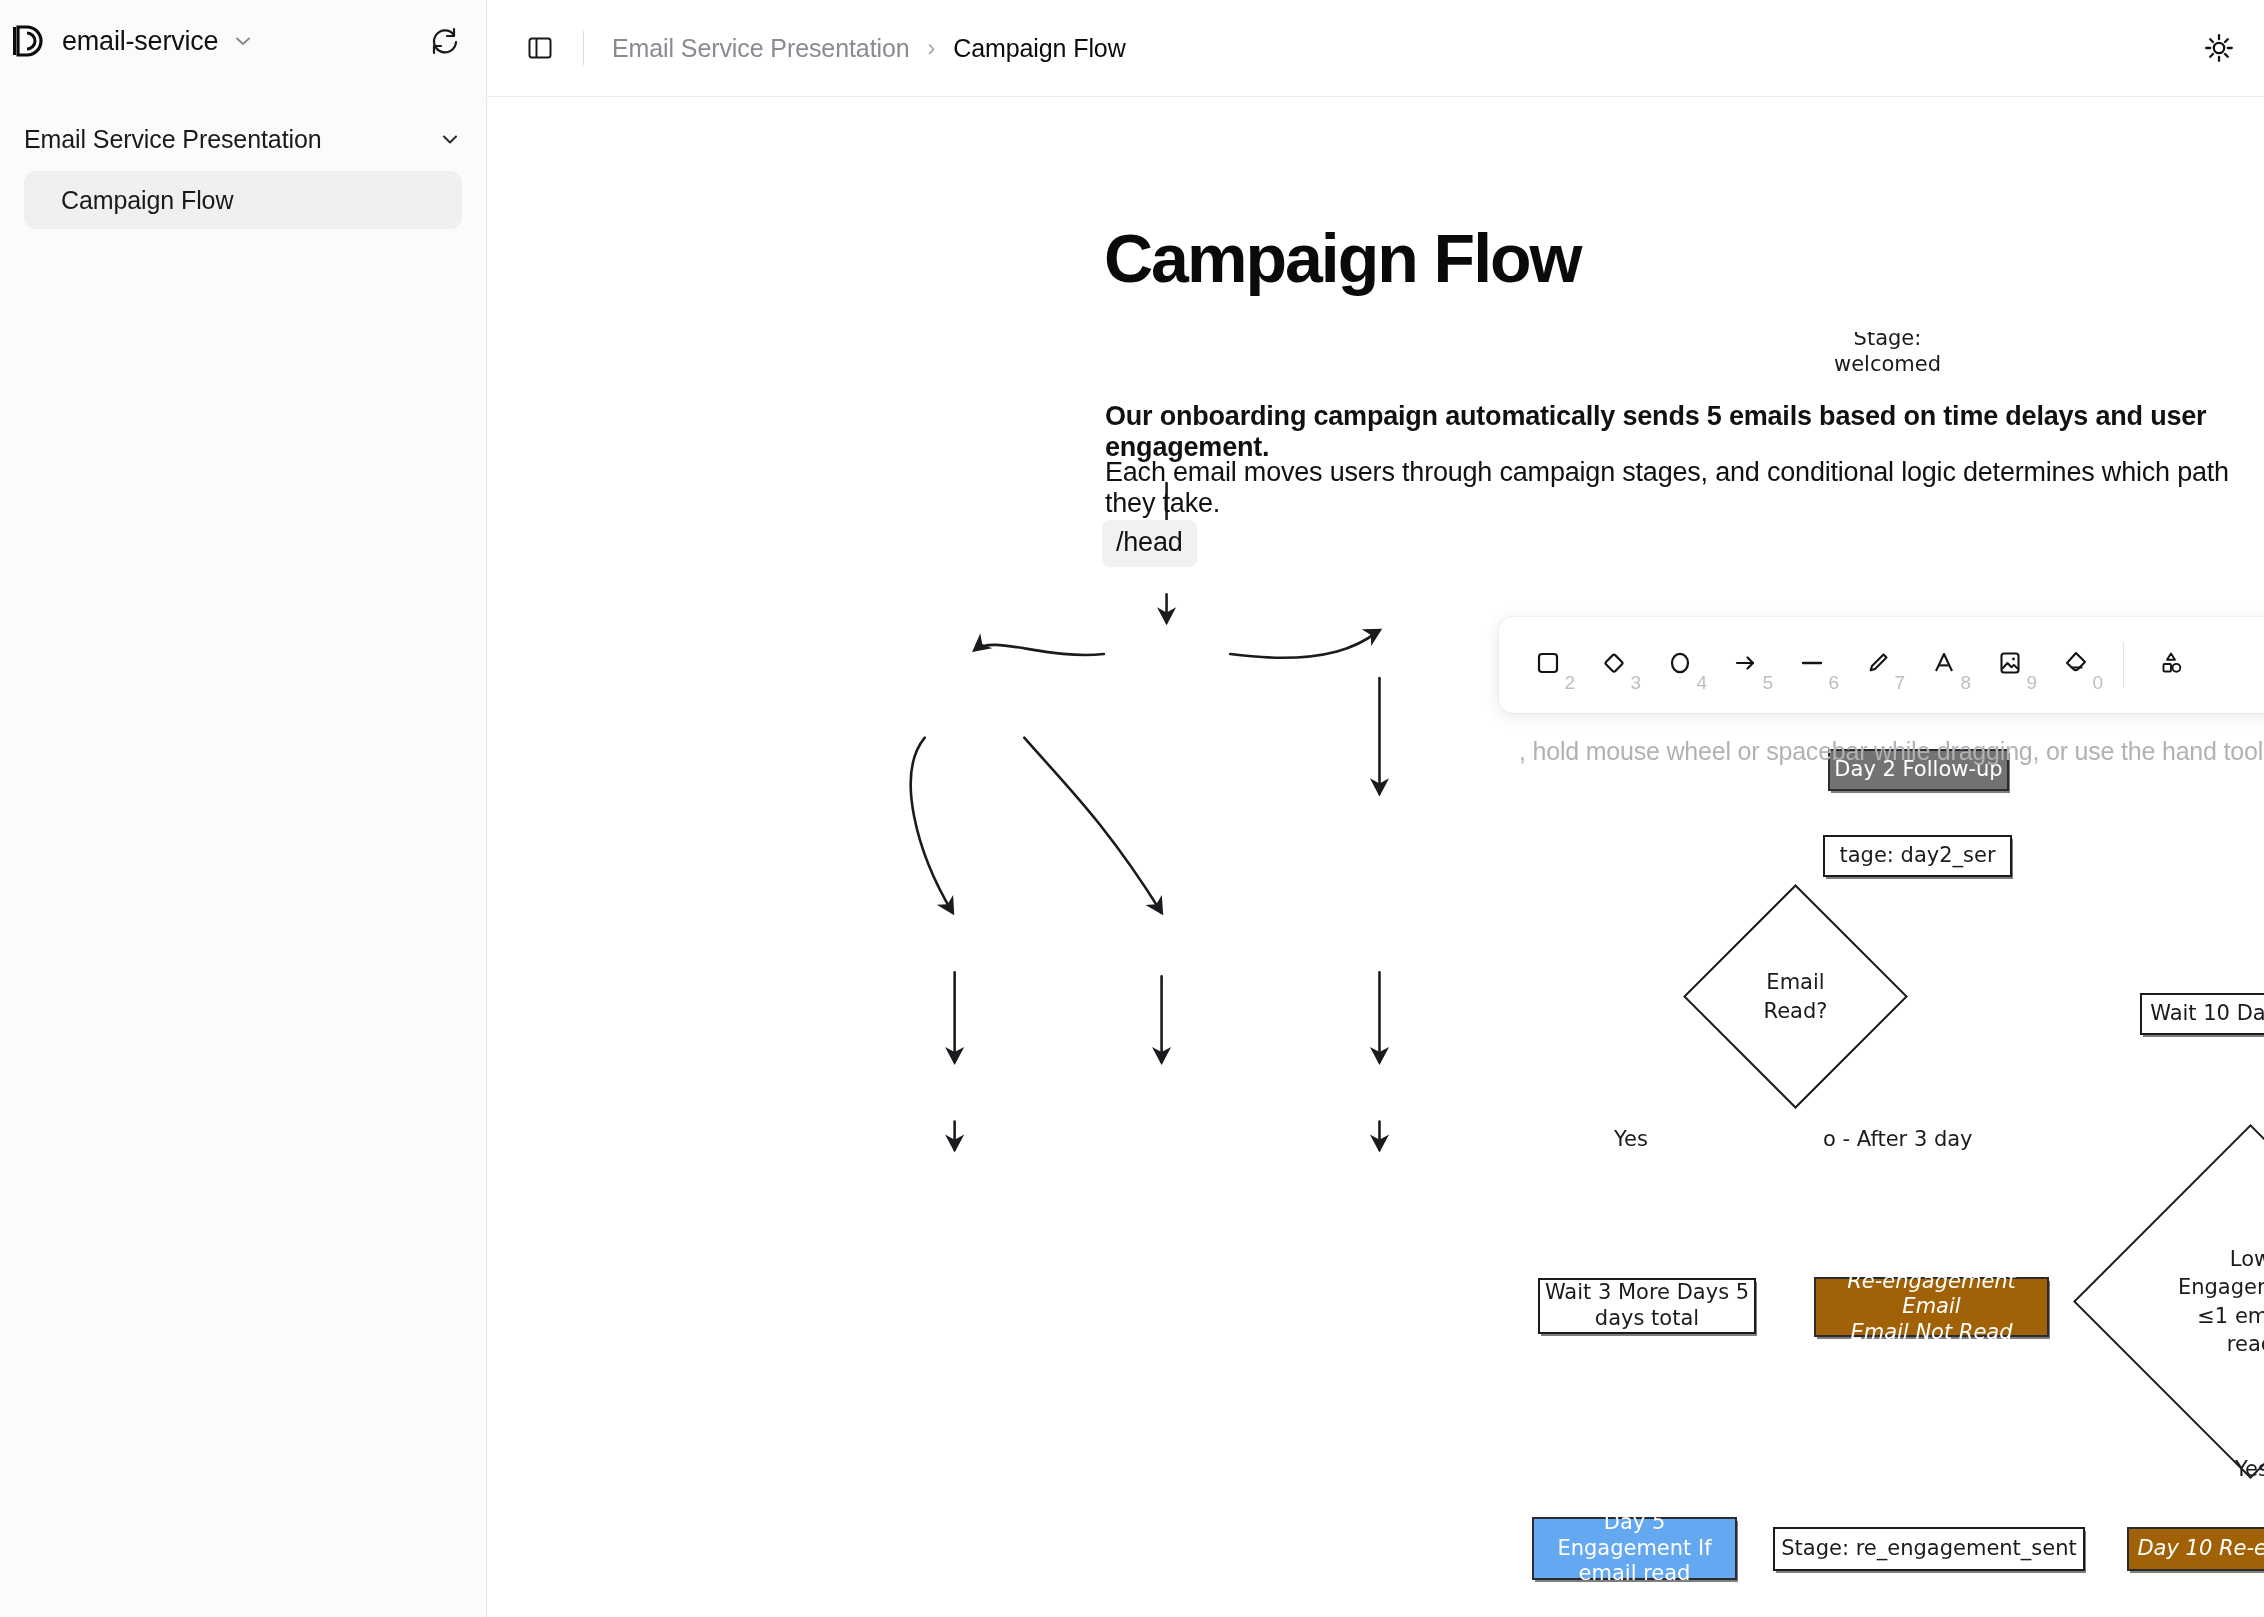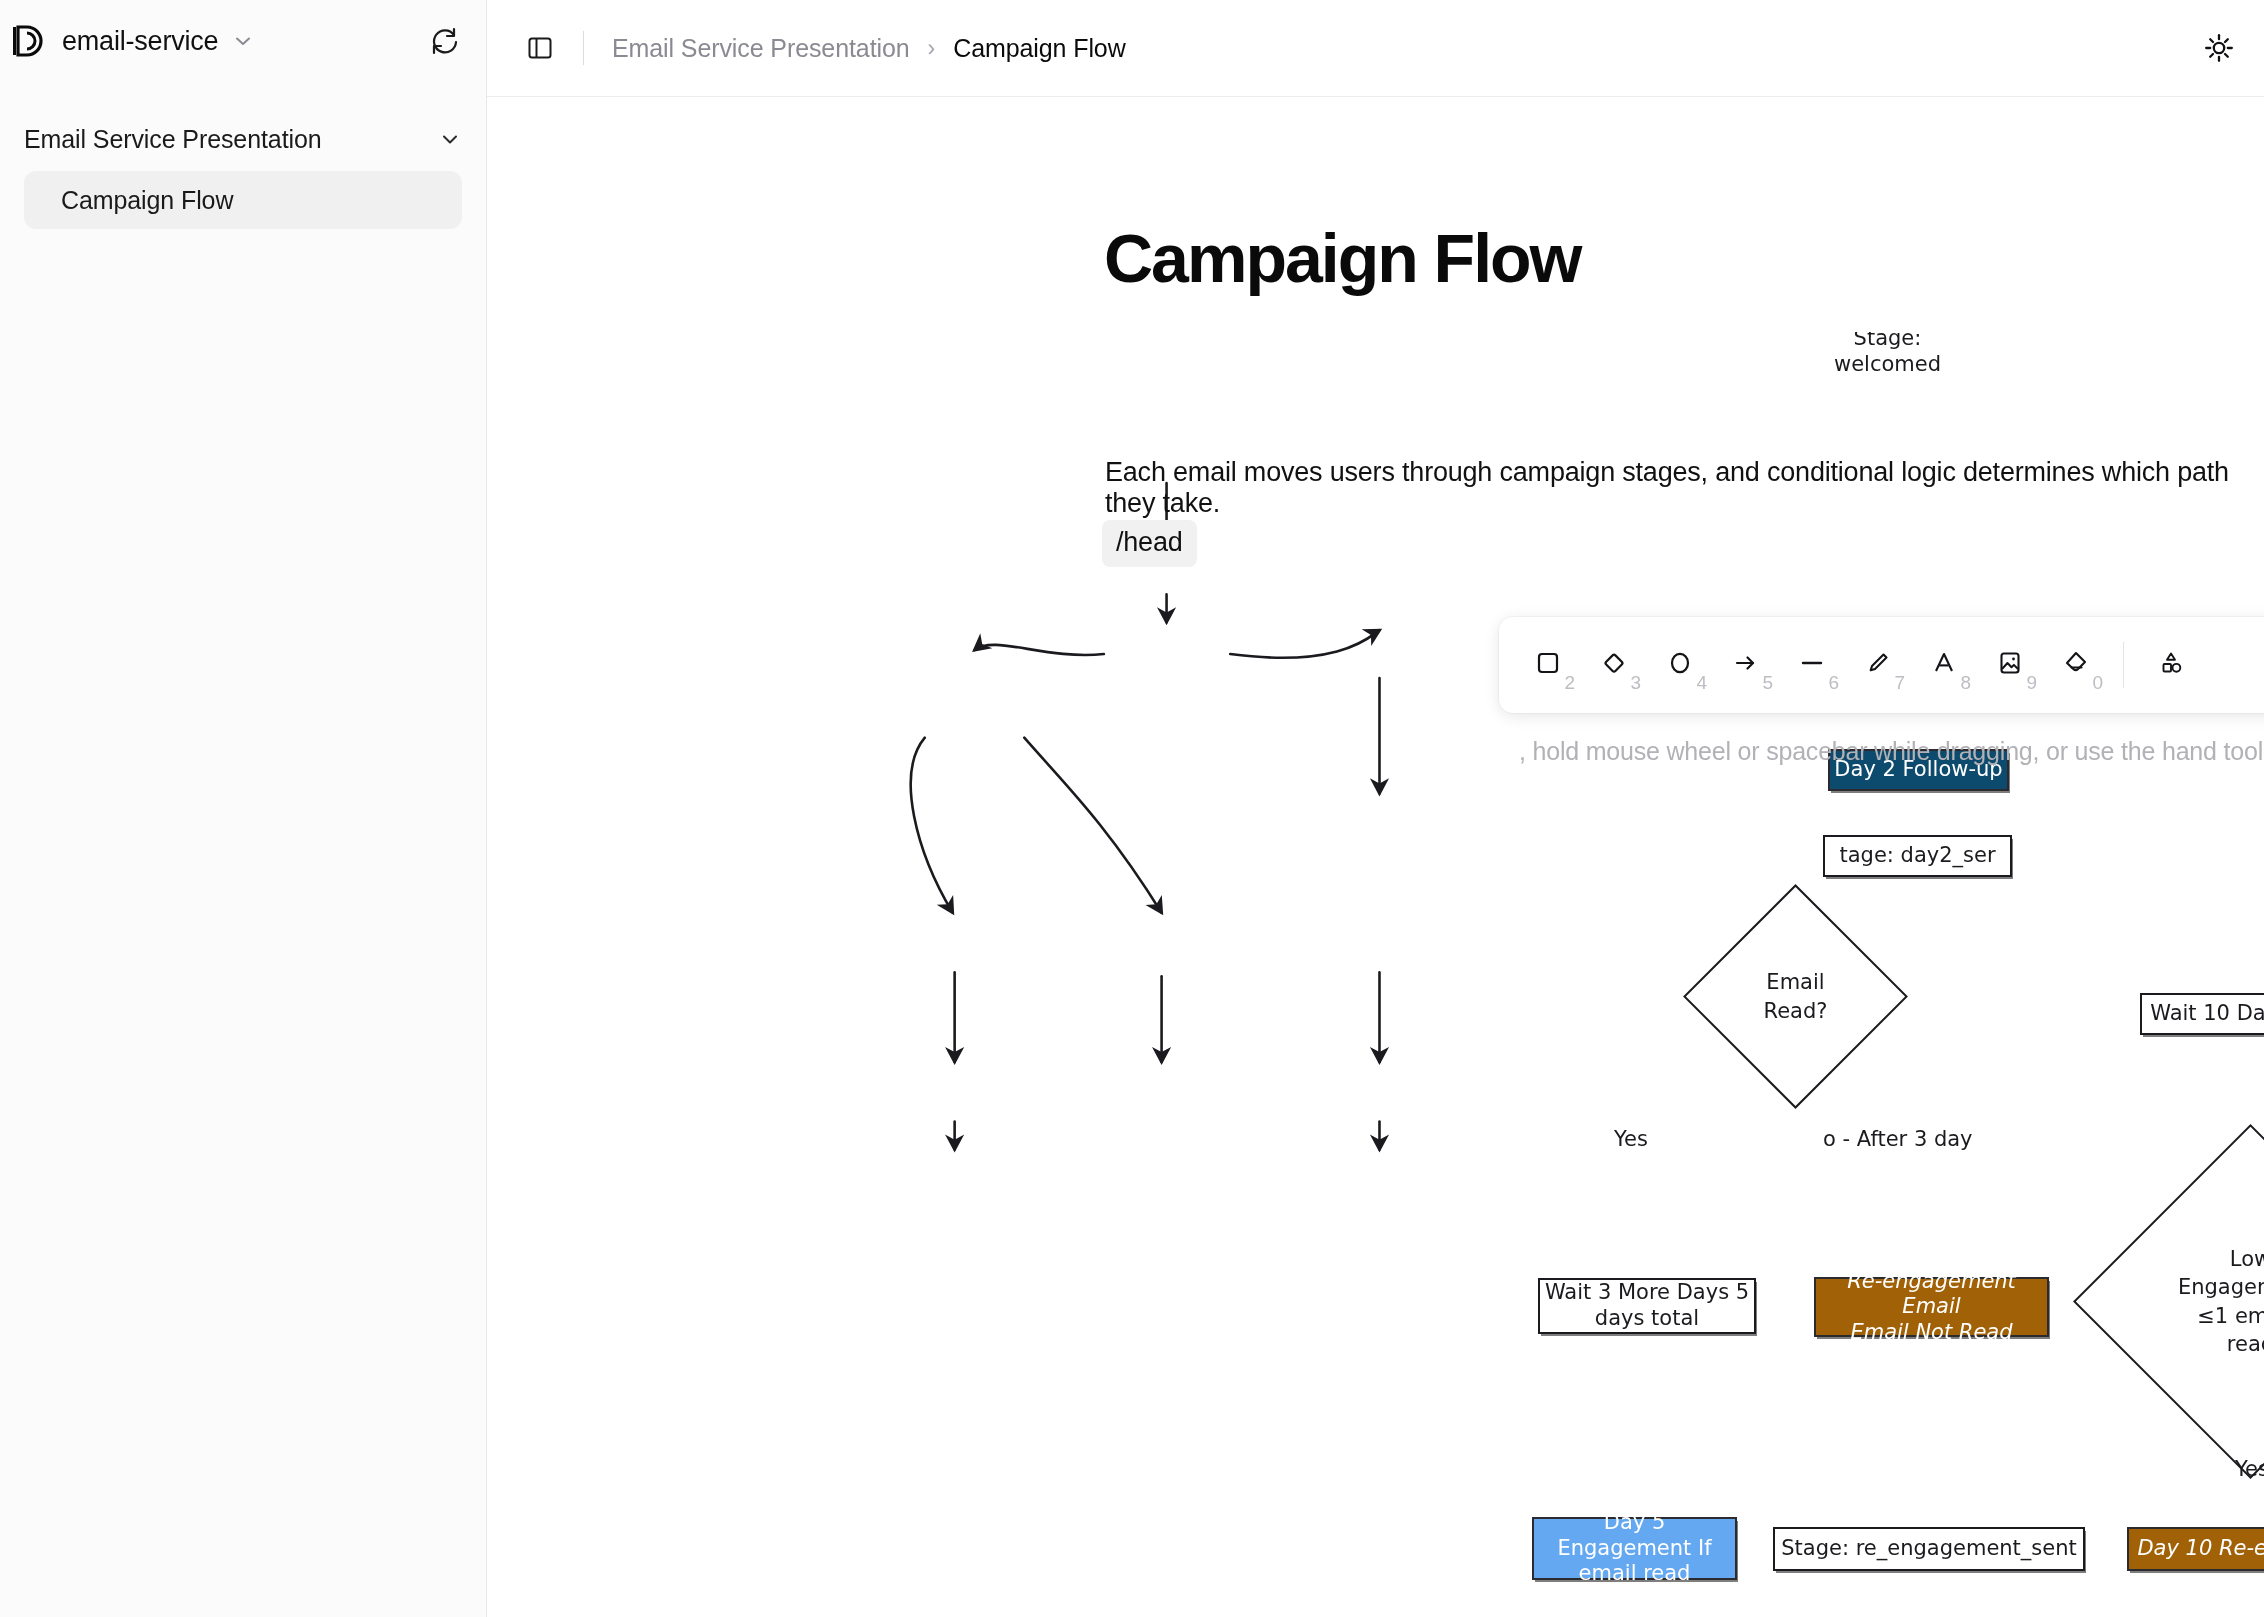--- a/index.html
+++ b/index.html
@@ -140,21 +140,21 @@
     font-family: "DejaVu Sans", sans-serif;
     font-size: 21px;
     display: flex; align-items: center; justify-content: center;
     text-align: center; line-height: 1.22;
     border: 2px solid #1b1b1f;
     color: #1b1b1f;
     background: #fff;
     box-shadow: 2px 3px 0 -1px rgba(20,20,20,0.55);
     white-space: pre-line;
   }
-  .node.purple { background: #0c4a6e; color: #fff; border-color: #2b2b2f; justify-content: center; }
+  .node.purple { background: #737373; color: #fff; border-color: #2b2b2f; justify-content: center; }
   .node.pink   { background: #a16207; color: #fff; border-color: #2b2b2f; font-style: italic; }
   .node.blue   { background: #63a8f0; color: #fff; border-color: #2b2b2f; }
   .diamond {
     position: absolute;
     display: flex; align-items: center; justify-content: center;
     text-align: center;
     font-family: "DejaVu Sans", sans-serif;
     font-size: 21px; color: #1b1b1f; line-height: 1.35;
     white-space: pre-line;
   }
@@ -434,20 +434,21 @@
                 <path d="M14 4.5l4 6.2h-8z" stroke="#141418" stroke-width="1.9" stroke-linejoin="round" fill="none"></path>
                 <rect x="6.5" y="15" width="7.5" height="7.5" rx="1" stroke="#141418" stroke-width="1.9"></rect>
                 <circle cx="19.4" cy="18.8" r="3.9" stroke="#141418" stroke-width="1.9"></circle>
               </svg>
           </span>
           <span class="num"></span>
         </div>
       </div>
 
       <h1 class="page-title">Campaign Flow</h1>
+      <p class="para lead">Our onboarding campaign automatically sends 5 emails based on time delays and user engagement.</p>
       <p class="para sub">Each email moves users through campaign stages, and conditional logic determines which path they take.</p>
       <span class="slash-chip">/head</span>
 
 
     </div>
   </section>
 </div>
 
 
 </body></html>

